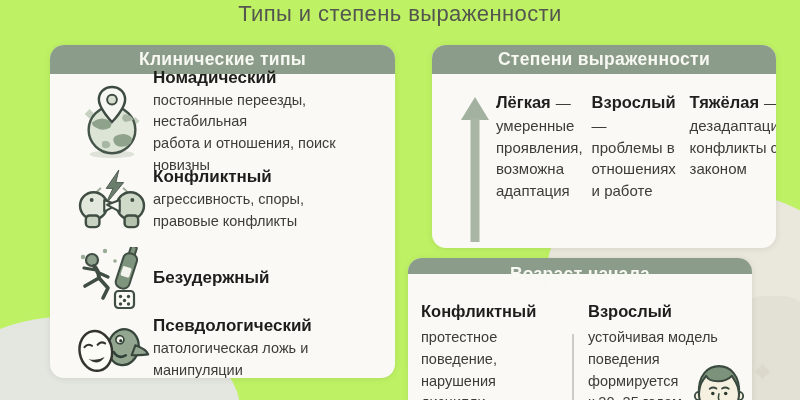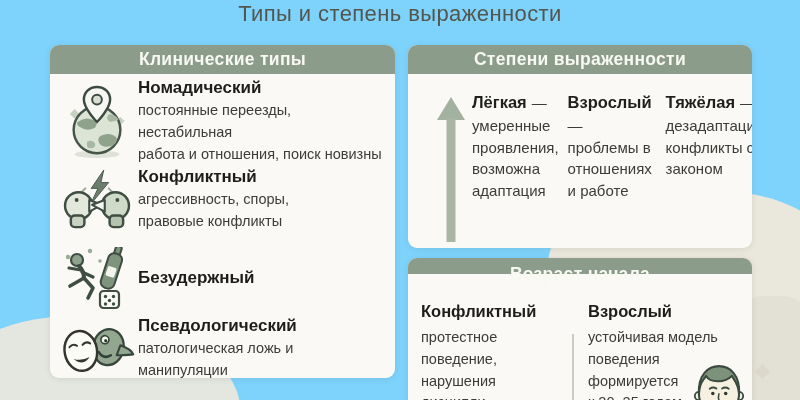--- a/index.html
+++ b/index.html
@@ -1,40 +1,40 @@
 <!DOCTYPE html>
 <html><head>
 <meta charset="utf-8">
 <style>
   * { margin:0; padding:0; box-sizing:border-box; }
   html,body { width:800px; height:400px; }
   body { font-family:"Liberation Sans", sans-serif; background:#f0eee8; overflow:hidden; }
-  #stage { position:relative; width:800px; height:400px; overflow:hidden; background:#7dd3fc; }
+  #stage { position:relative; width:800px; height:400px; overflow:hidden; background:#bef264; }
 
   
   .cloud { position:absolute; z-index:0; }
   #cloud-left { left:-60px; top:316px; width:300px; height:170px; background:#e4e7e0; border-radius:45% 55% 40% 50%; }
   #cloud-right { left:548px; top:192px; width:280px; height:150px; background:#eae7dd; border-radius:50% 40% 45% 55%; }
   #cloud-right2 { left:728px; top:296px; width:90px; height:110px; background:#e3e0d5; border-radius:40%; }
   #bg-diamond { position:absolute; left:757px; top:366px; width:11px; height:11px; background:#dcd9cc; transform:rotate(45deg); z-index:0; }
 
   #page-title { position:absolute; top:1px; left:0; width:100%; text-align:center;
     font-size:22px; font-weight:500; color:#53554e; letter-spacing:.4px; z-index:1; }
 
-  .card { position:absolute; background:#faf9f5; border-radius:9px;
+  .card { position:absolute; background:#faf9f5; border-radius:14px;
     box-shadow:0 1px 6px rgba(70,70,55,.12); overflow:hidden; z-index:2; }
   #card-clinical { left:50px; top:45px; width:345px; height:333px; }
-  #card-severity { left:408px; top:45px; width:344px; height:203px; }
+  #card-severity { left:432px; top:45px; width:344px; height:203px; }
   #card-age { left:408px; top:258px; width:344px; height:160px; }
 
   .card-header { height:29px; background:#8c9c8a; color:#f7f8f2; font-size:17.5px; font-weight:bold;
     text-align:center; line-height:29px; letter-spacing:.3px; }
 
   
-  .clin-list { padding:10px 10px 0 6px; display:flex; flex-direction:column; }
+  .clin-list { padding:10px 10px 0 21px; display:flex; flex-direction:column; }
   .clin-item { display:flex; align-items:center; }
   .clin-icon { width:82px; min-width:82px; display:flex; justify-content:center; align-items:center; }
   .clin-name { font-size:17px; font-weight:bold; color:#1d1d1b; margin-bottom:2px; }
   .clin-desc { font-size:14.5px; color:#3c3c38; line-height:1.5; white-space:pre-line; }
 
   
   #severity-arrow { position:absolute; left:28px; top:52px; }
   .deg-list { position:absolute; left:64px; top:46px; width:268px; display:flex; flex-direction:row; gap:9px; }
   .deg-item { font-size:15px; color:#3c3c38; line-height:1.45; }
   .deg-name { font-size:16.5px; font-weight:bold; color:#1f1f1d; margin-right:5px; }

